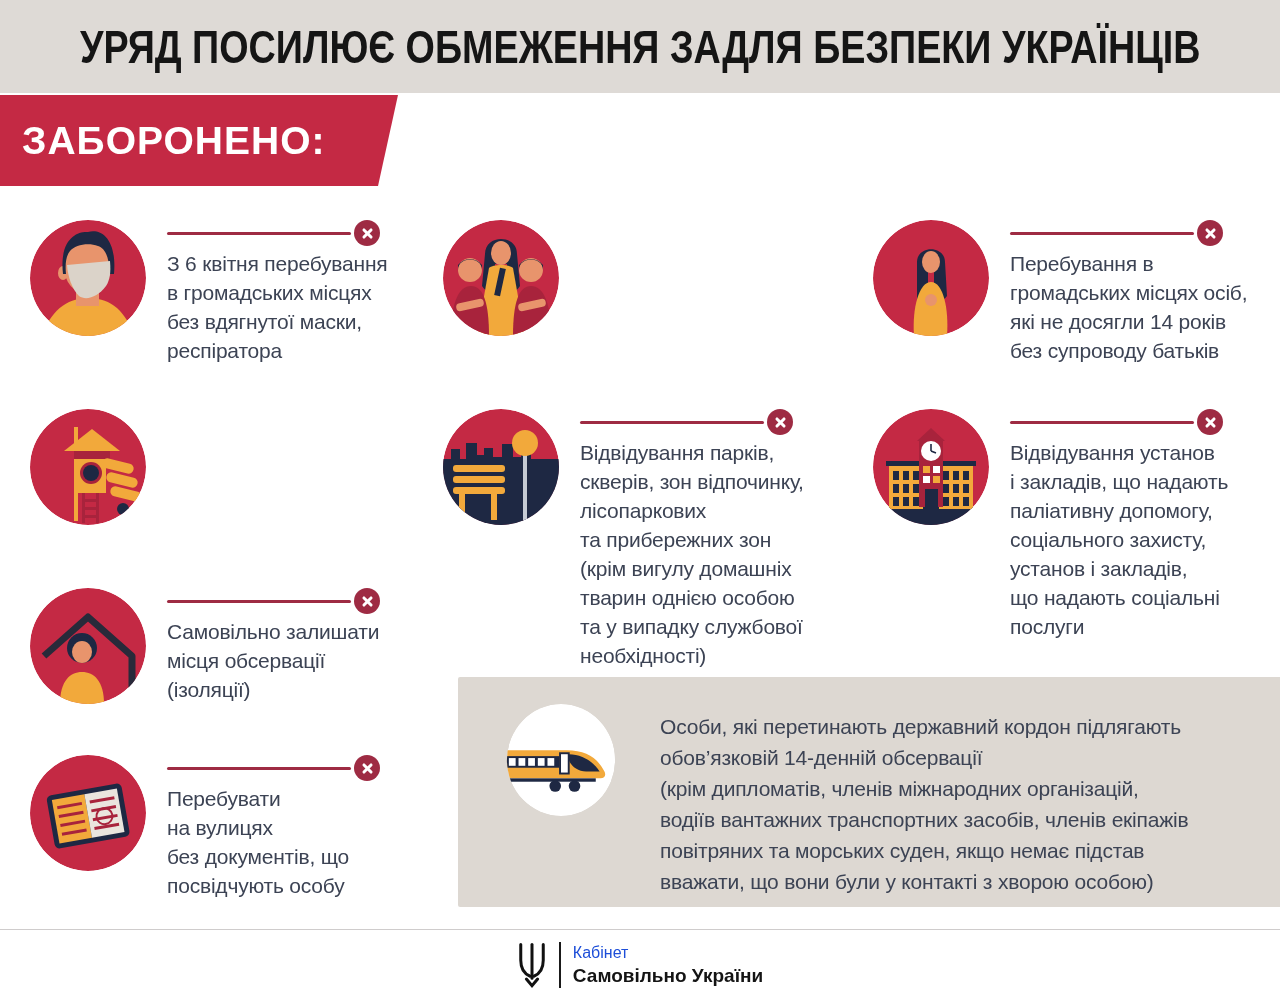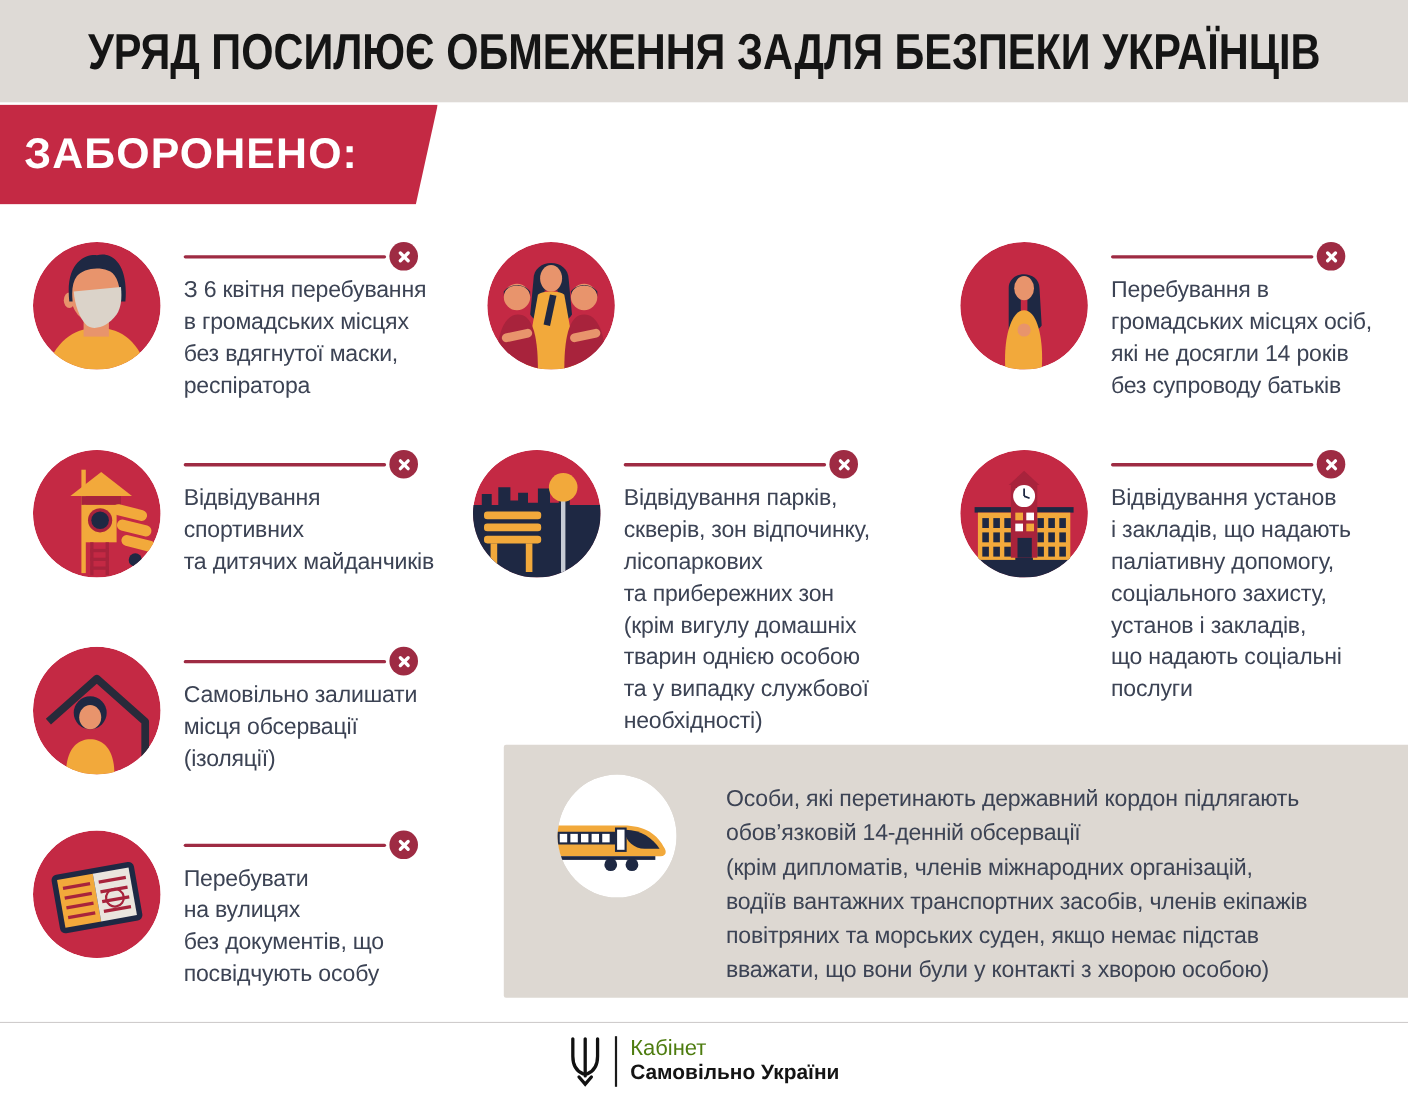--- a/index.html
+++ b/index.html
@@ -37,21 +37,21 @@
   .info-box{position:absolute;left:458px;top:677px;width:825px;height:230px;background:var(--box-bg);border-radius:2px;}
   .info-circle{position:absolute;left:47px;top:25px;width:112px;height:116px;}
   .info-text{position:absolute;left:202px;top:34px;width:600px;font-size:21px;line-height:31px;
     color:var(--text-navy);letter-spacing:-0.2px;white-space:pre;}
 
   .footer-divider{position:absolute;left:0;top:929px;width:1280px;height:1px;background:#cfcccc;}
   .footer{position:absolute;left:0;top:941px;width:1280px;display:flex;justify-content:center;align-items:center;gap:12px;}
   .trident{width:30px;height:48px;}
   .footer-bar{width:2px;height:46px;background:#1a1a1a;}
   .org{display:flex;flex-direction:column;justify-content:center;}
-  .org-line1{font-size:20px;color:#4d7c0f;line-height:22px;}
+  .org-line1{font-size:16px;color:#1d4ed8;line-height:22px;}
   .org-line2{font-size:19px;font-weight:700;color:#141414;line-height:24px;}
 
   
   .f-red{fill:var(--accent-red);} .f-dred{fill:var(--alt-red);} .f-navy{fill:var(--icon-navy);}
   .f-yellow{fill:var(--icon-yellow);} .f-skin{fill:var(--skin);} .f-mask{fill:var(--mask-grey);}
   .f-white{fill:#fff;} .f-page{fill:#EAE5DE;} .f-grey{fill:#C6CBD4;}
   svg{display:block;}
 </style>
 </head>
 <body>
@@ -174,32 +174,23 @@
           <rect class="f-dred" x="52" y="90" width="17" height="3"></rect>
           <rect class="f-dred" x="52" y="98" width="17" height="3"></rect>
           <rect class="f-dred" x="52" y="106" width="17" height="3"></rect>
           <rect class="f-yellow" x="72" y="52" width="32" height="10" rx="5" transform="rotate(14 88 57)"></rect>
           <rect class="f-yellow" x="76" y="66" width="32" height="10" rx="5" transform="rotate(14 92 71)"></rect>
           <rect class="f-yellow" x="80" y="80" width="32" height="10" rx="5" transform="rotate(14 96 85)"></rect>
           <circle class="f-navy" cx="93" cy="100" r="6"></circle>
         </g>
       </svg>
     </div>
-    <div class="body">
-      <div class="no-line">
-          <span class="line"></span>
-          <span class="badge"></span>
-        </div>
-      <div class="item-text">Відвідування
-спортивних
-та дитячих майданчиків</div>
-    </div>
-  </div>
-
-  <div class="item" style="left:430px;top:409px">
+  </div>
+
+  <div class="item" style="left:443px;top:409px">
     <div class="icon-wrap">
       <svg viewBox="0 0 116 116" width="116" height="116">
         <defs>
             <clipPath id="cpe">
               <circle cx="58" cy="58" r="58"></circle>
             </clipPath>
           </defs>
         <g clip-path="url(#cpe)">
           <circle class="f-red" cx="58" cy="58" r="58"></circle>
           <path class="f-navy" d="M0 50 h8 v-10 h9 v10 h6 v-16 h11 v12 h7 v-7 h9 v9 h9 v-13 h11 v13 h8 v-6 h10 v8 h28 V116 H0 Z"></path>

